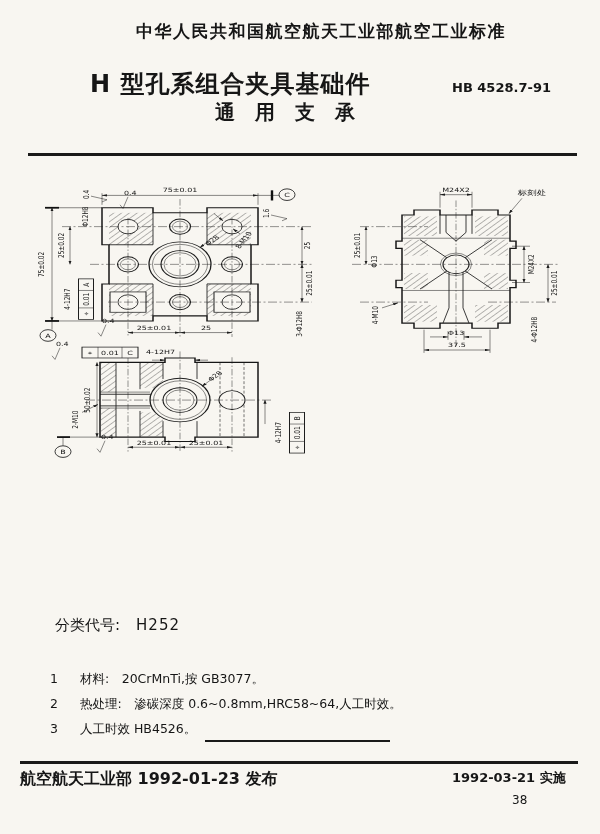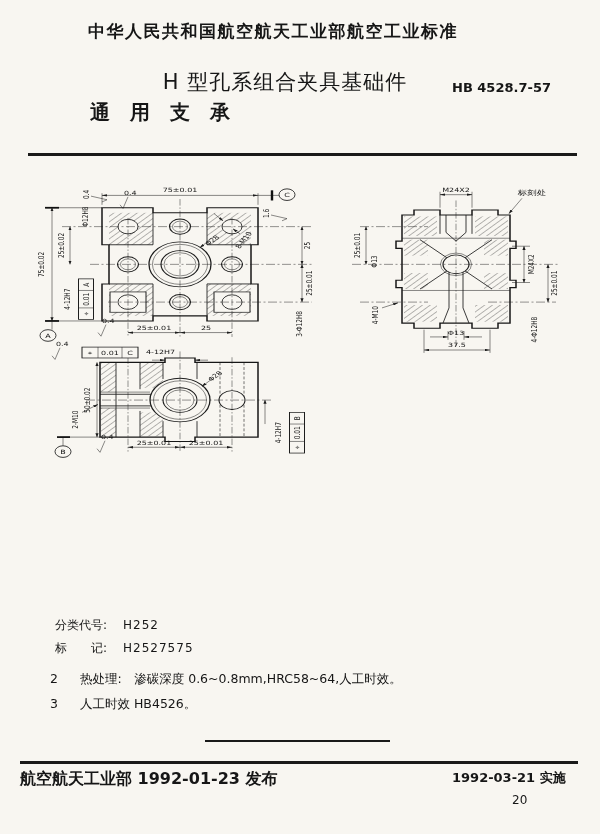--- a/index.html
+++ b/index.html
@@ -1,25 +1,25 @@
 <!DOCTYPE html>
 <html><head>
 <meta charset="utf-8">
 <style>
   html,body{margin:0;padding:0;}
   #page{position:relative;width:600px;height:834px;background:#f8f6f1;overflow:hidden;
         font-family:"DejaVu Sans",sans-serif;color:#161616;}
   .abs{position:absolute;}
   .cn{font-family:"DejaVu Sans",sans-serif;}
-  #org{top:20px;left:0;width:546px;text-align:center;font-size:17px;font-weight:bold;letter-spacing:1.5px;}
-  #title1{top:68px;left:90px;width:390px;text-align:center;font-size:21px;font-weight:normal;letter-spacing:1px;}
+  #org{top:20px;left:0;width:546px;text-align:center;font-size:17px;font-weight:bold;letter-spacing:1.5px;padding-left:48px;}
+  #title1{top:68px;left:90px;width:390px;text-align:left;font-size:24px;font-weight:bold;letter-spacing:1px;}
   #stdno{top:80px;left:452px;font-size:13px;font-weight:bold;}
-  #title2{top:99px;left:90px;width:390px;font-size:20px;font-weight:bold;}
+  #title2{top:99px;left:90px;width:390px;text-align:center;font-size:20px;font-weight:bold;}
   .rule{background:#1a1a1a;}
-  #info{top:614px;left:55px;font-size:12px;line-height:23px;}
+  #info{top:614px;left:55px;font-size:15px;line-height:23px;text-align:center;}
   #info .val{margin-left:16px;letter-spacing:1px;}
   #notes{top:666px;left:50px;font-size:12.5px;line-height:25px;}
   #notes .no{display:inline-block;width:30px;}
   #footL{top:769px;left:20px;font-size:16px;font-weight:bold;}
   #footR{top:769px;left:452px;font-size:13px;font-weight:bold;}
   #pageno{top:793px;left:512px;font-size:12px;}
   
   .ol{stroke:#161616;stroke-width:1.5;fill:none;stroke-linejoin:miter;}
   .ln{stroke:#1d1d1d;stroke-width:1;fill:none;}
   .lt{stroke:#1d1d1d;stroke-width:0.6;fill:none;}
@@ -34,21 +34,21 @@
   text.dtc{font:9.5px "DejaVu Sans",sans-serif;fill:#151515;}
   .mid{text-anchor:middle;}
 </style>
 </head>
 <body>
 
 <div id="page">
 
   <div id="org" class="abs cn">中华人民共和国航空航天工业部航空工业标准</div>
   <div id="title1" class="abs cn">H 型孔系组合夹具基础件</div>
-  <div id="stdno" class="abs">HB 4528.7-57</div>
+  <div id="stdno" class="abs">HB 4528.7-91</div>
   <div id="title2" class="abs cn">通　用　支　承</div>
   <div class="abs rule" style="top:153px;left:28px;width:549px;height:3px;"></div>
 
   <svg class="abs" style="top:170px;left:0;" width="600" height="450" viewBox="0 170 600 620" preserveAspectRatio="none">
     <defs>
       <pattern id="hat" width="5.5" height="5.5" patternUnits="userSpaceOnUse" patternTransform="rotate(45)">
         <line x1="0" y1="0" x2="0" y2="5.5" stroke="#2f2f2f" stroke-width="0.8"></line>
       </pattern>
       <marker id="arr" viewBox="0 0 10 6" refX="9.5" refY="3" markerWidth="9" markerHeight="6" orient="auto-start-reverse">
         <path d="M0,0 L10,3 L0,6 Z" fill="#1d1d1d"></path>
@@ -265,33 +265,33 @@
 
       <text class="dt mid" transform="rotate(-45 217 456)" x="217" y="456">Φ28</text>
       <line class="lt" x1="212" y1="458" x2="202" y2="468" marker-end="url(#arr)"></line>
     </g>
   </svg>
 
   <div id="info" class="abs cn">
     <div>
       <span>分类代号:</span><span class="val">H252</span>
     </div>
-    <div>
-      <span>标　　记:</span><span class="val">H2527575</span>
-    </div>
   </div>
 
   <div id="notes" class="abs cn">
+    <div>
+      <span class="no">1</span><span>材料:　20CrMnTi,按 GB3077。</span>
+    </div>
     <div>
       <span class="no">2</span><span>热处理:　渗碳深度 0.6~0.8mm,HRC58~64,人工时效。</span>
     </div>
     <div>
       <span class="no">3</span><span>人工时效 HB4526。</span>
     </div>
   </div>
 
   <div class="abs rule" style="top:740px;left:205px;width:185px;height:2px;"></div>
   <div class="abs rule" style="top:761px;left:20px;width:558px;height:3px;"></div>
 
   <div id="footL" class="abs cn">航空航天工业部 1992-01-23 发布</div>
   <div id="footR" class="abs cn">1992-03-21 实施</div>
-  <div id="pageno" class="abs">20</div>
+  <div id="pageno" class="abs">38</div>
 </div>
 
 </body></html>

